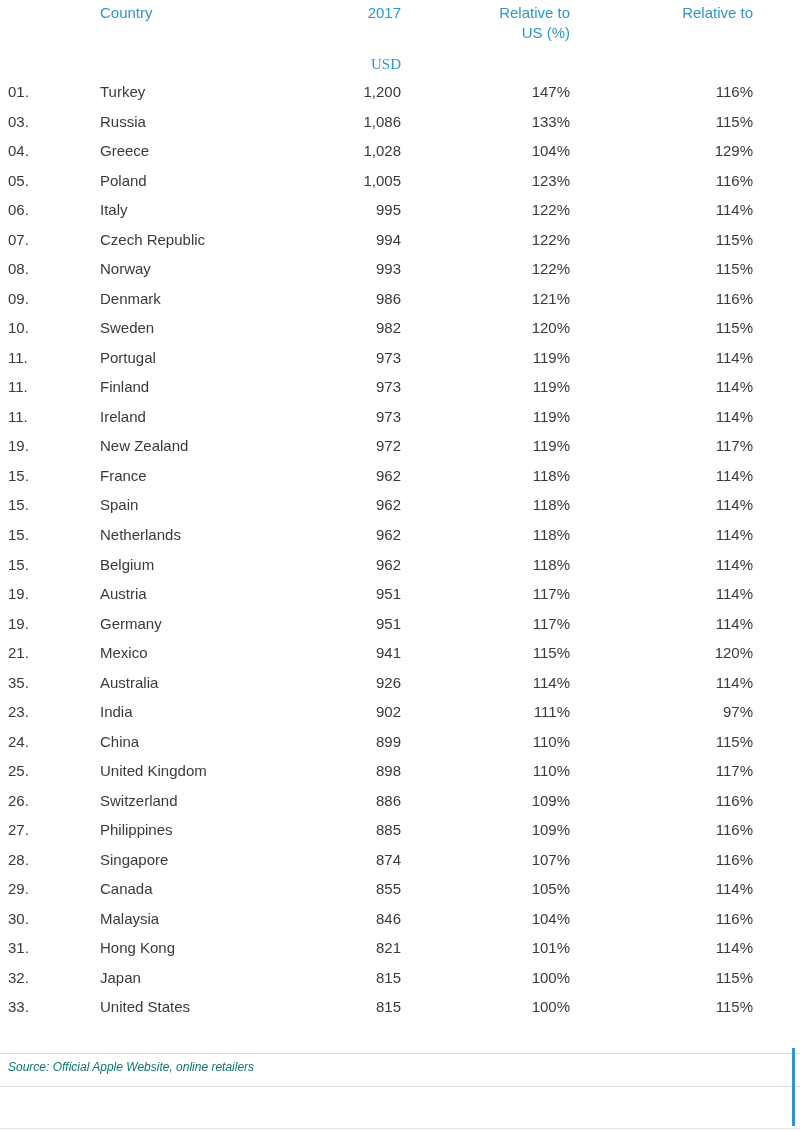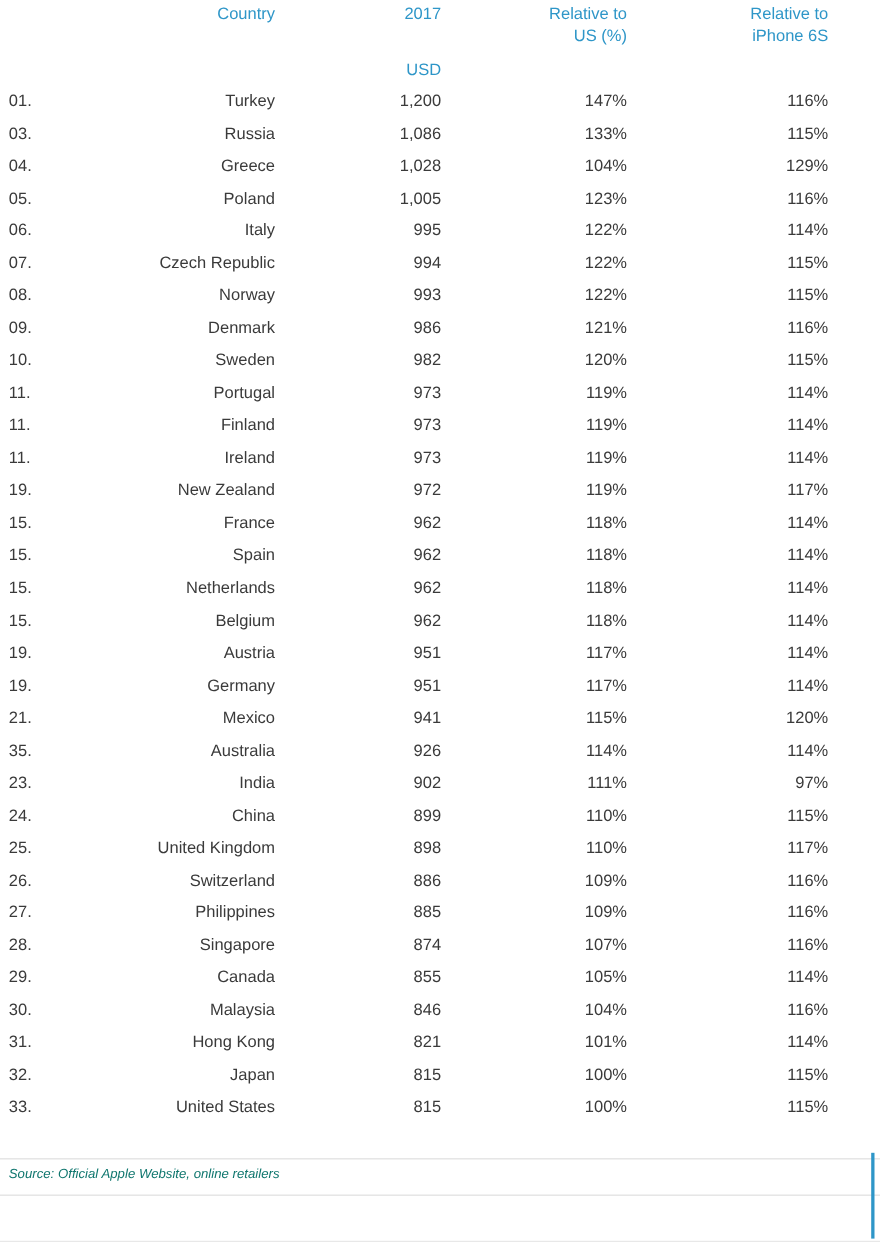--- a/index.html
+++ b/index.html
@@ -11,32 +11,32 @@
     font-family: "Liberation Sans", sans-serif;
     overflow: hidden;
   }
   .cols {
     display: grid;
     grid-template-columns: 80px 162px 151px 169px 183px;
     padding-left: 8px;
     padding-right: 47px;
   }
   .c-rank    { text-align: left; }
-  .c-country { text-align: right; }
+  .c-country { text-align: left; margin-left: 12px; }
   .c-num     { text-align: right; }
 
   
   .thead {
     position: absolute;
     top: 3px; left: 0; right: 0;
     color: #2e96c8;
     font-size: 15px;
     line-height: 20px;
   }
-  .thead .usd-row { margin-top: 11px; }
+  .thead .usd-row { margin-top: 11px; font-family: Liberation Serif, serif; }
 
   
   .tbody {
     position: absolute;
     top: 77px; left: 0; right: 0;
     color: #3a3a3a;
     font-size: 15px;
   }
   .row { height: 29.53px; align-items: center; }
 
@@ -84,21 +84,20 @@
       <span class="c-country">Country</span>
       <span class="c-num">2017</span>
       <span class="c-num">Relative to</span>
       <span class="c-num">Relative to</span>
     </div>
     <div class="cols">
       <span class="c-rank"></span>
       <span class="c-country"></span>
       <span class="c-num"></span>
       <span class="c-num">US (%)</span>
-      <span class="c-num">iPhone 6S</span>
     </div>
     <div class="cols usd-row">
       <span class="c-rank"></span>
       <span class="c-country"></span>
       <span class="c-num">USD</span>
       <span class="c-num"></span>
       <span class="c-num"></span>
     </div>
   </div>
 

